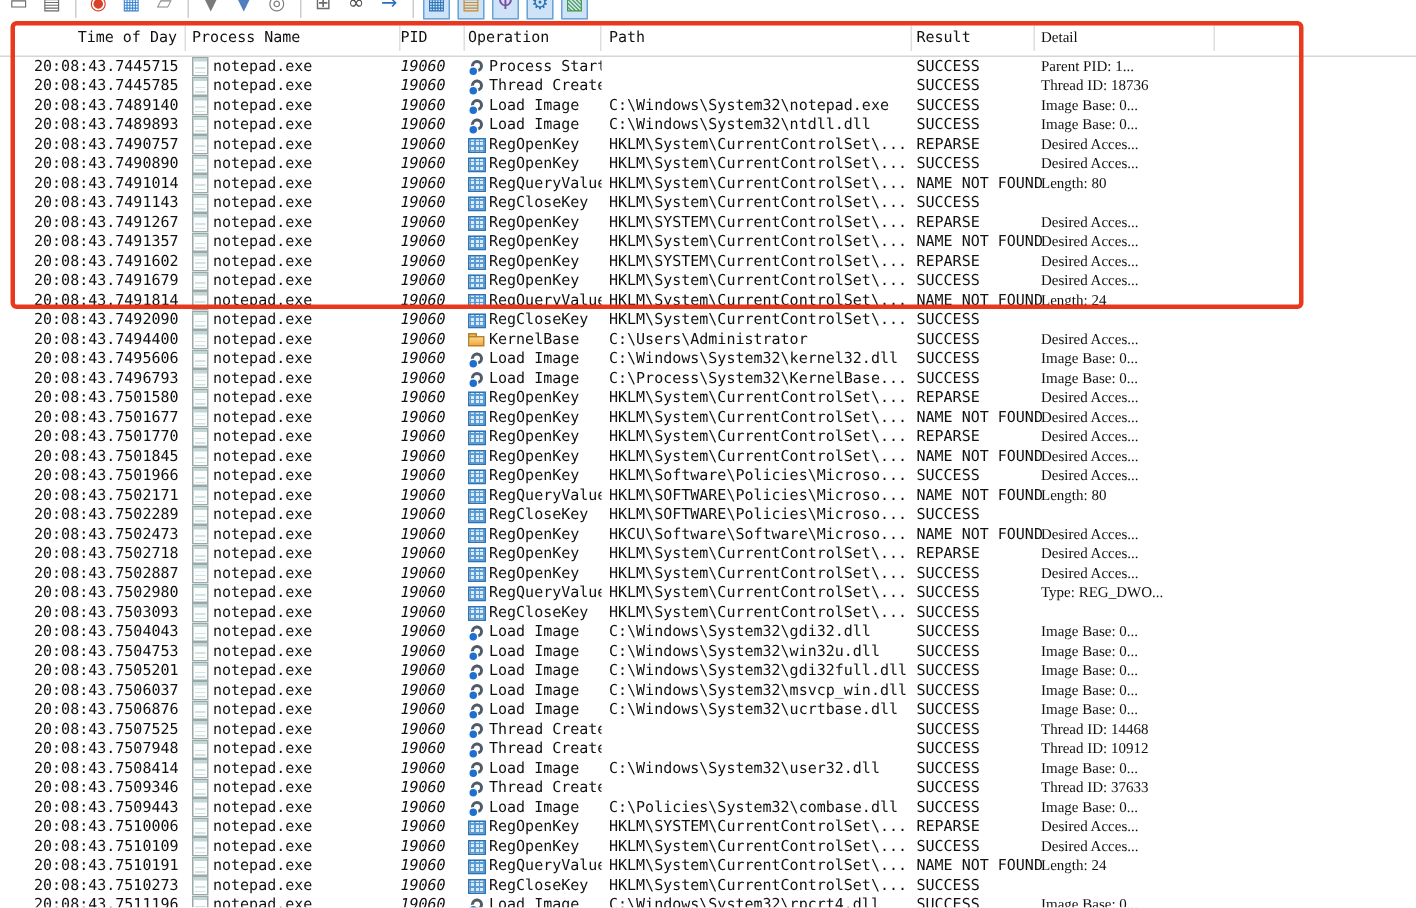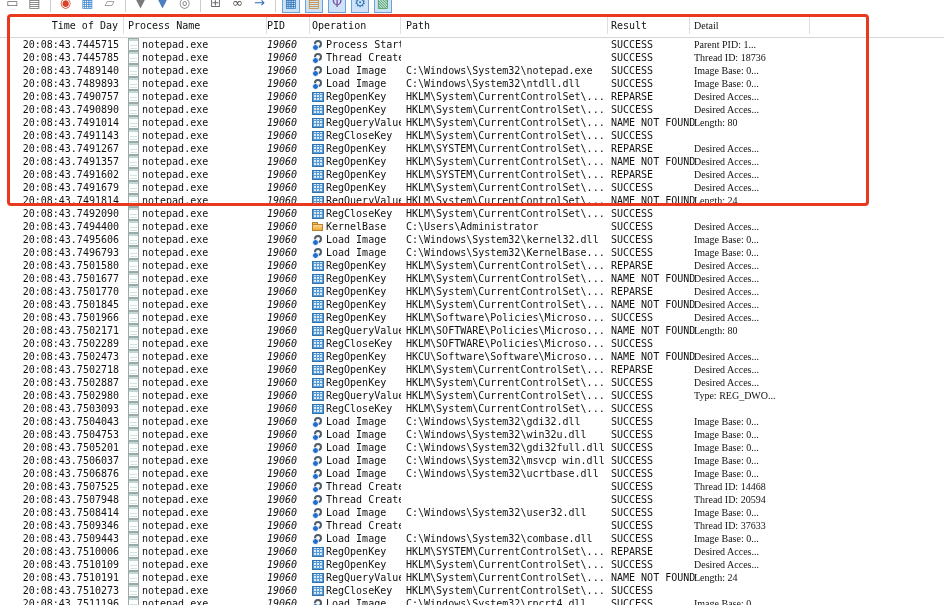--- a/index.html
+++ b/index.html
@@ -354,21 +354,21 @@
     <div class="c c-time">20:08:43.7496793</div>
     <div class="c c-proc">
       <span class="opicon notepad-file-icon"></span>
       <span class="pname">notepad.exe</span>
     </div>
     <div class="c c-pid">19060</div>
     <div class="c c-op">
       <span class="opicon op-slot process-icon"></span>
       <span class="opname">Load Image</span>
     </div>
-    <div class="c c-path">C:\Windows\System32\KernelBase...</div>
+    <div class="c c-path">C:\Process\System32\KernelBase...</div>
     <div class="c c-result">SUCCESS</div>
     <div class="c c-detail">Image Base: 0...</div>
   </div>
         <div class="row">
     <div class="c c-time">20:08:43.7501580</div>
     <div class="c c-proc">
       <span class="opicon notepad-file-icon"></span>
       <span class="pname">notepad.exe</span>
     </div>
     <div class="c c-pid">19060</div>
@@ -641,21 +641,21 @@
       <span class="opicon notepad-file-icon"></span>
       <span class="pname">notepad.exe</span>
     </div>
     <div class="c c-pid">19060</div>
     <div class="c c-op">
       <span class="opicon op-slot process-icon"></span>
       <span class="opname">Thread Create</span>
     </div>
     <div class="c c-path"></div>
     <div class="c c-result">SUCCESS</div>
-    <div class="c c-detail">Thread ID: 20594</div>
+    <div class="c c-detail">Thread ID: 10912</div>
   </div>
         <div class="row">
     <div class="c c-time">20:08:43.7508414</div>
     <div class="c c-proc">
       <span class="opicon notepad-file-icon"></span>
       <span class="pname">notepad.exe</span>
     </div>
     <div class="c c-pid">19060</div>
     <div class="c c-op">
       <span class="opicon op-slot process-icon"></span>
@@ -684,21 +684,21 @@
     <div class="c c-time">20:08:43.7509443</div>
     <div class="c c-proc">
       <span class="opicon notepad-file-icon"></span>
       <span class="pname">notepad.exe</span>
     </div>
     <div class="c c-pid">19060</div>
     <div class="c c-op">
       <span class="opicon op-slot process-icon"></span>
       <span class="opname">Load Image</span>
     </div>
-    <div class="c c-path">C:\Windows\System32\combase.dll</div>
+    <div class="c c-path">C:\Policies\System32\combase.dll</div>
     <div class="c c-result">SUCCESS</div>
     <div class="c c-detail">Image Base: 0...</div>
   </div>
         <div class="row">
     <div class="c c-time">20:08:43.7510006</div>
     <div class="c c-proc">
       <span class="opicon notepad-file-icon"></span>
       <span class="pname">notepad.exe</span>
     </div>
     <div class="c c-pid">19060</div>

